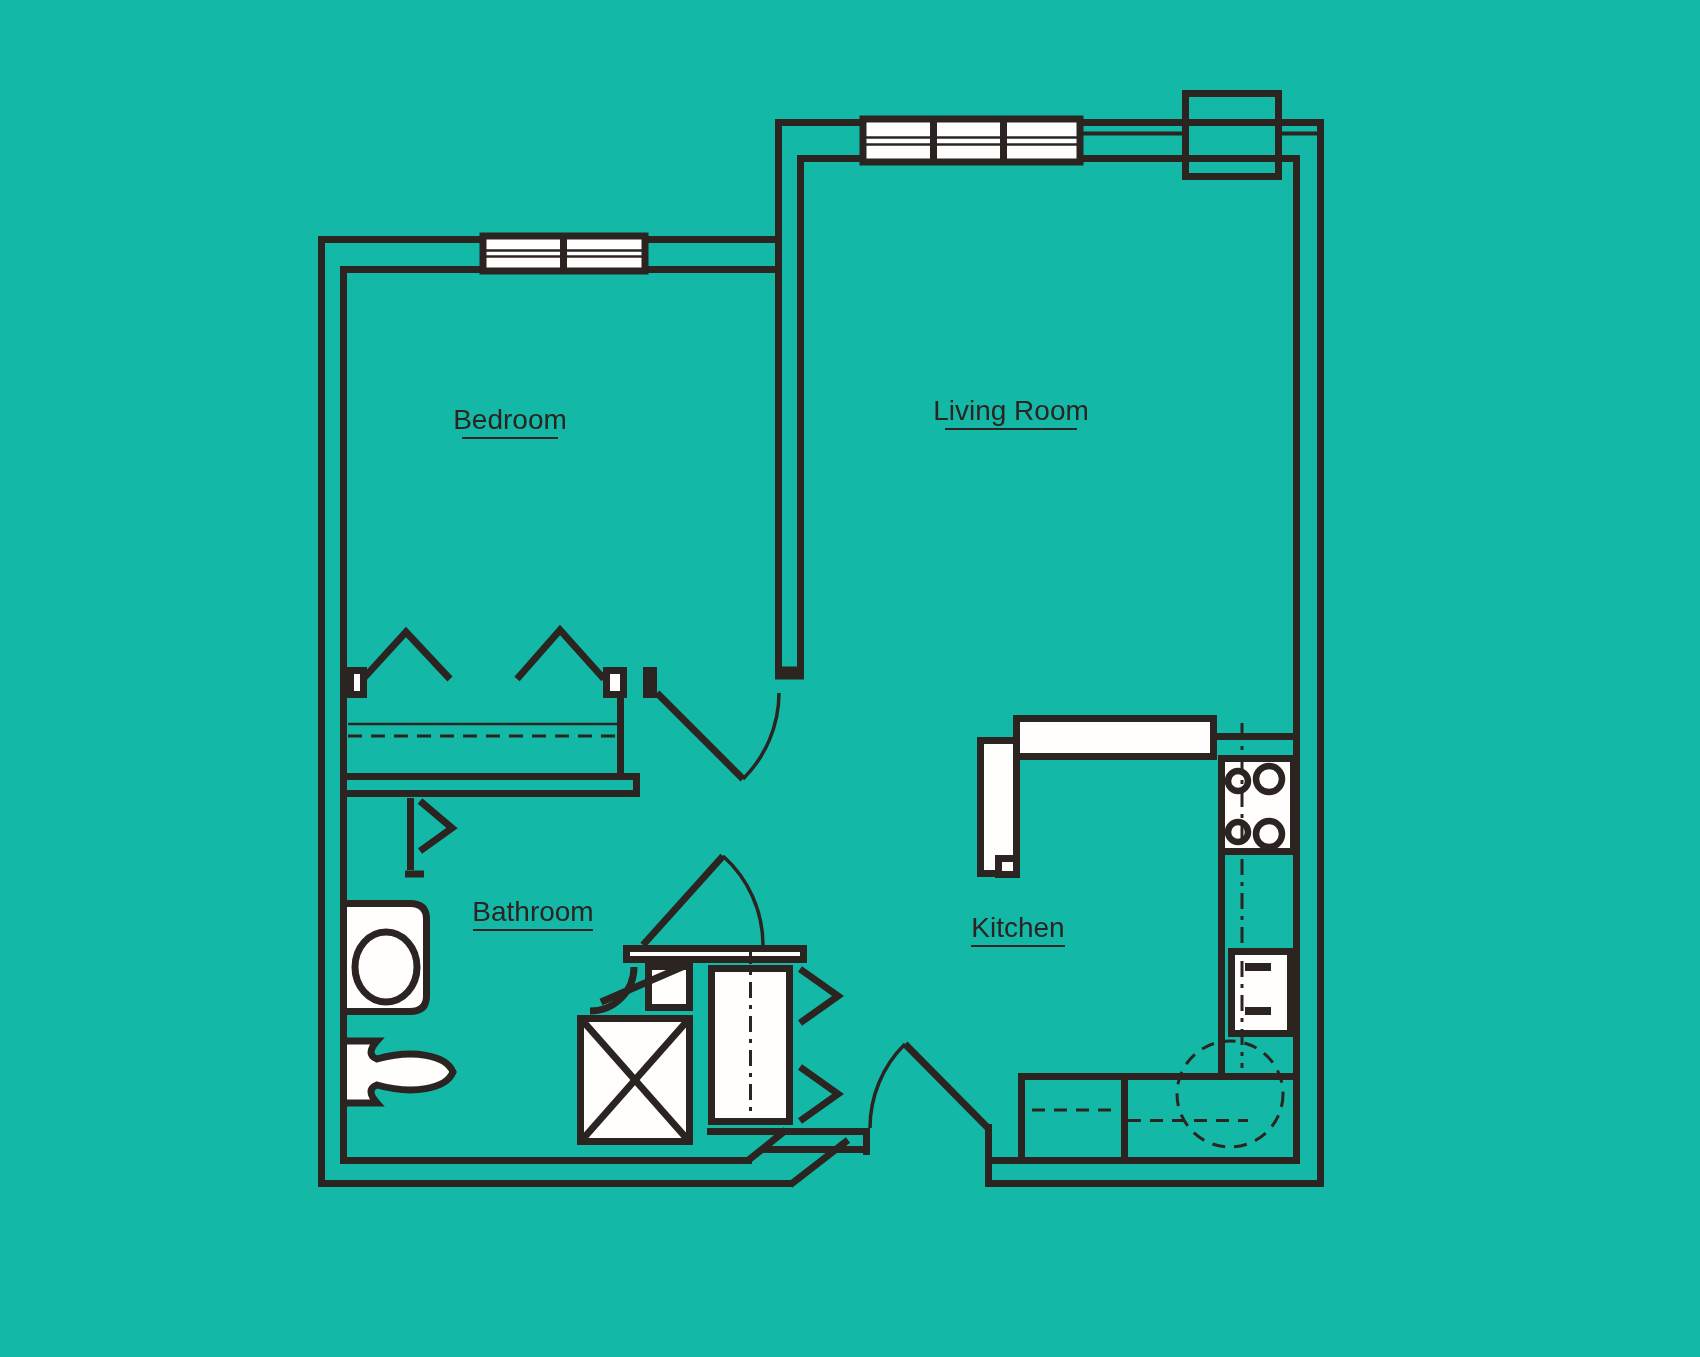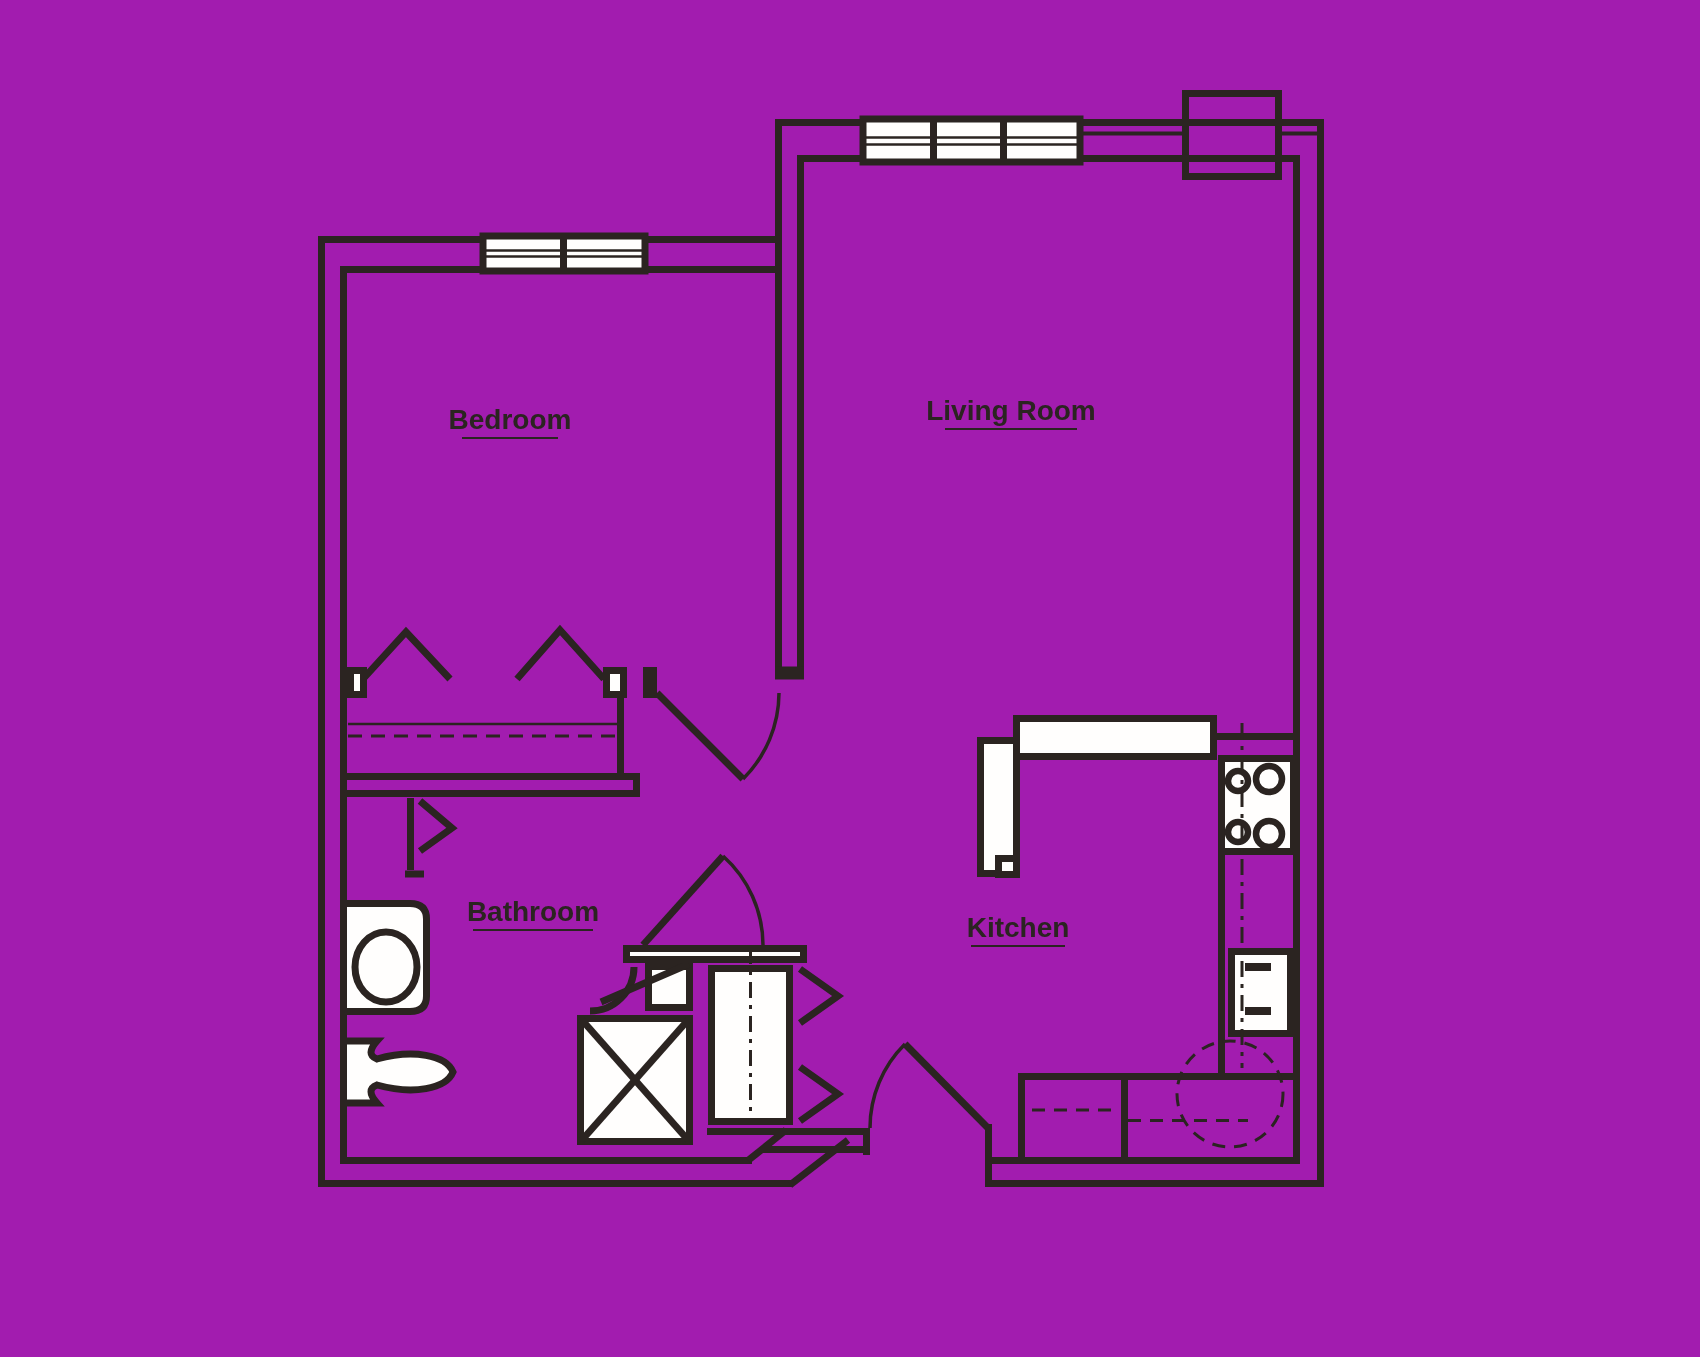--- a/index.html
+++ b/index.html
@@ -1,17 +1,17 @@
 <!DOCTYPE html>
 <html><head>
 <meta charset="utf-8">
 <style>
   html,body{margin:0;padding:0;background:#ffffff;}
-  .page{position:relative;width:1700px;height:1357px;background:#a21caf;overflow:hidden;
-        font-family:"Liberation Sans", sans-serif;font-weight:bold;}
+  .page{position:relative;width:1700px;height:1357px;background:#14b8a6;overflow:hidden;
+        font-family:"Liberation Sans", sans-serif;}
   svg{position:absolute;left:0;top:0;}
   
   .w   {stroke:#2b2421;stroke-width:7;fill:none;stroke-linecap:butt;}
   .wf  {stroke:#2b2421;stroke-width:7;fill:#fffefd;}
   .wcap{stroke:#2b2421;stroke-width:13;fill:none;}
   .thin{stroke:#2b2421;stroke-width:2.5;fill:none;}
   .t4  {stroke:#2b2421;stroke-width:4;fill:none;}
   .arc {stroke:#2b2421;stroke-width:3.5;fill:none;}
   .dash{stroke:#2b2421;stroke-width:3;fill:none;stroke-dasharray:13 9;}
   .dashdot{stroke:#2b2421;stroke-width:3;fill:none;stroke-dasharray:16 7 4 7;}

